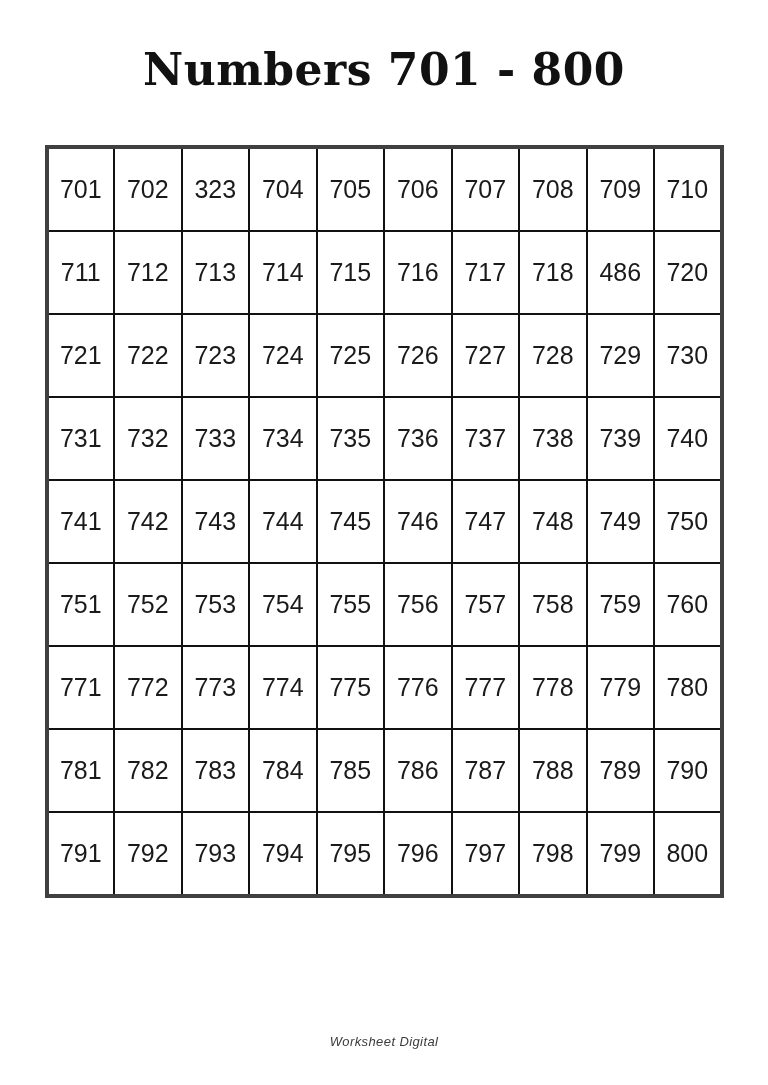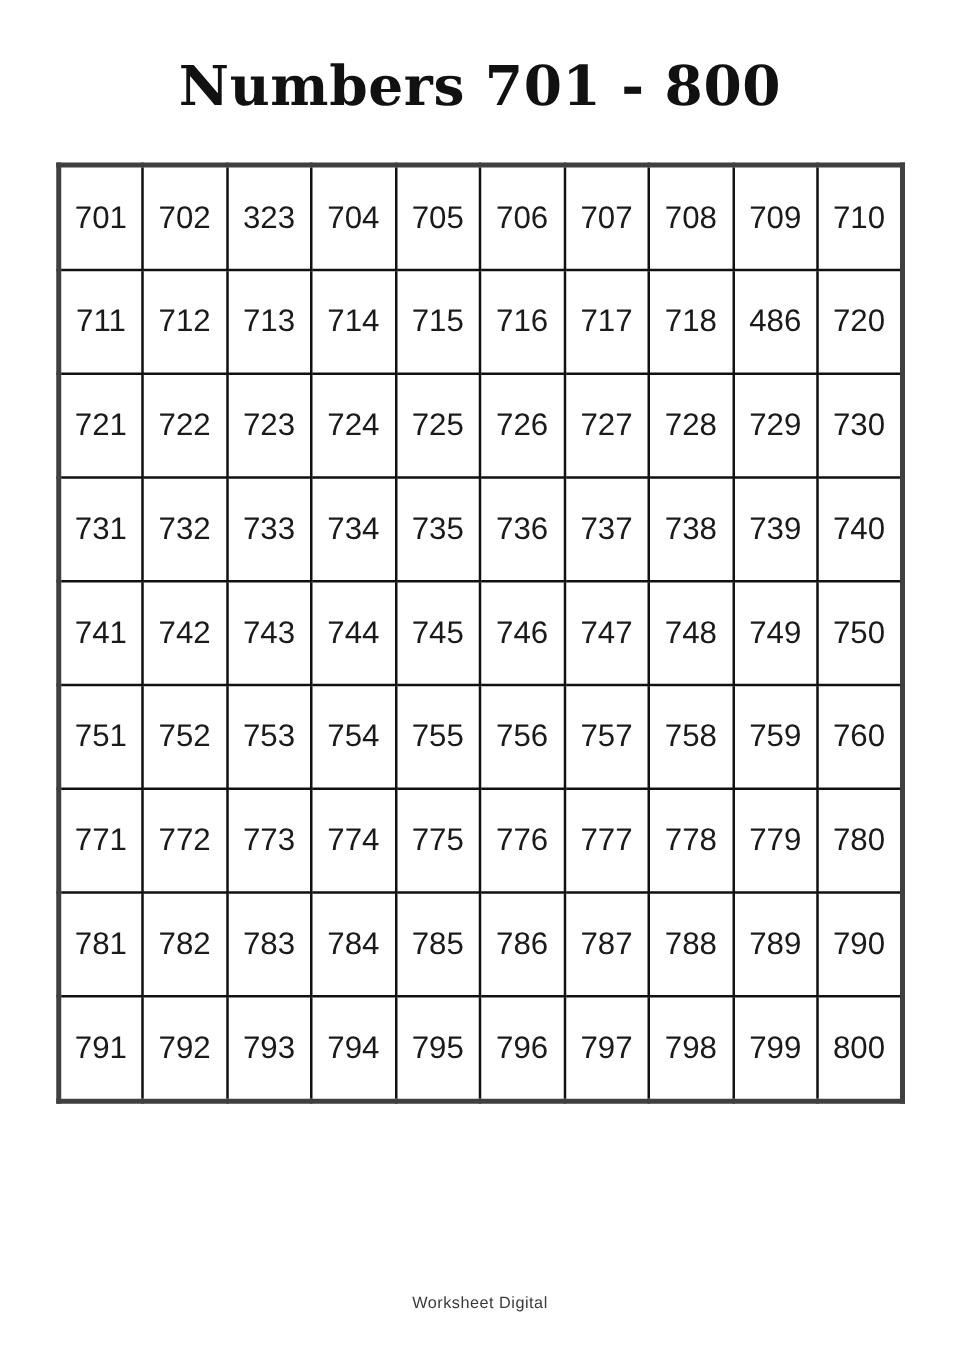--- a/index.html
+++ b/index.html
@@ -22,21 +22,21 @@
     display: flex;
     flex-direction: column;
     align-items: center;
   }
   .worksheet-title {
     font-family: "DejaVu Serif", serif;
     font-weight: bold;
     font-size: 44px;
     letter-spacing: 0.5px;
     margin-top: 47px;
-    margin-bottom: 0;
+    margin-bottom: 15px;
     color: #111111;
     text-align: center;
     line-height: 1.05;
   }
   .grid-wrap {
     margin-top: 37px;
     width: 679px;
   }
   table.number-grid {
     border-collapse: collapse;
@@ -58,20 +58,21 @@
   .footer {
     position: absolute;
     left: 0;
     right: 0;
     bottom: 36px;
     text-align: center;
     font-size: 13px;
     letter-spacing: 0.4px;
     color: #3a3a3a;
     font-family: "Liberation Sans", sans-serif;
+    font-style: italic;
   }
 </style>
 </head>
 <body>
 
 <div class="page">
 
   <h1 class="worksheet-title">Numbers 701 - 800</h1>
 
   <div class="grid-wrap">

